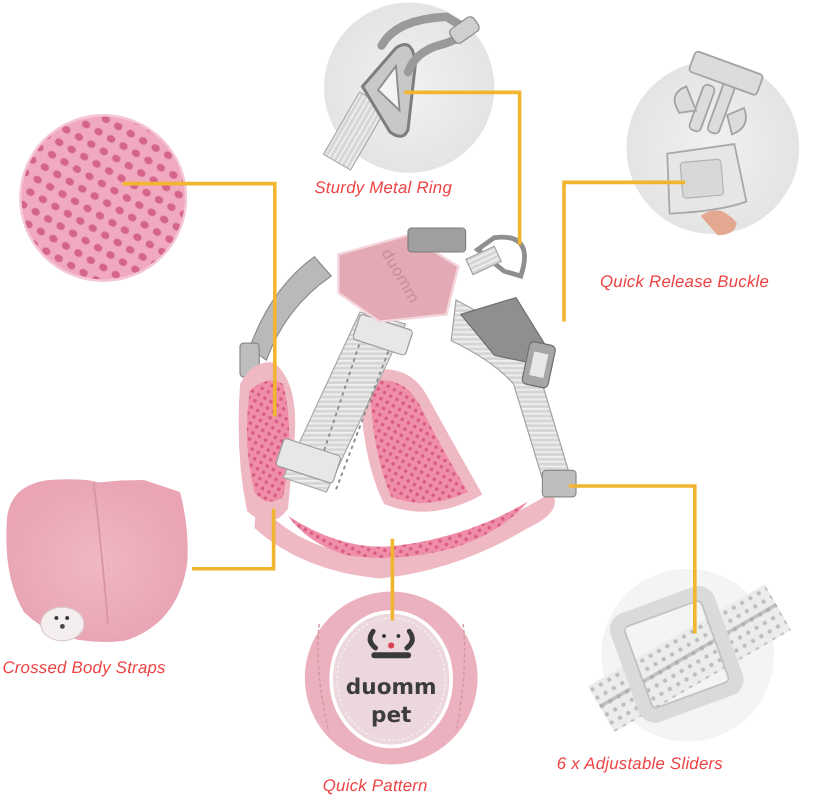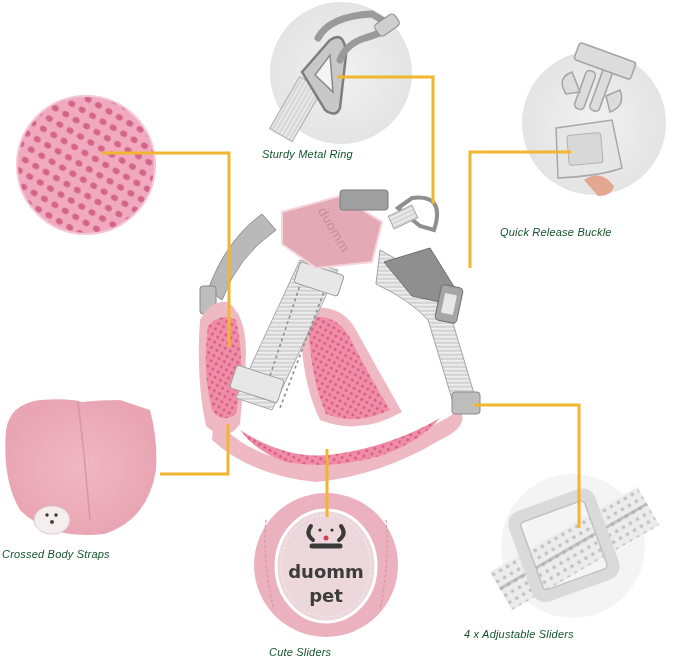--- a/index.html
+++ b/index.html
@@ -1,19 +1,19 @@
 <!DOCTYPE html>
 <html><head>
 <meta charset="utf-8">
 <style>
   html, body { margin:0; padding:0; background:#ffffff; }
   body { width:679px; height:664px; position:relative; overflow:hidden;
          font-family:"Liberation Sans", sans-serif; }
   .stage { position:absolute; left:0; top:0; width:679px; height:664px; }
-  .label { position:absolute; font-style:italic; font-size:11px; color:#14532d; white-space:nowrap;
+  .label { position:absolute; font-style:italic; font-size:14px; color:#ef4444; white-space:nowrap;
            font-family:"Liberation Sans", sans-serif; letter-spacing:0.2px; }
   svg { position:absolute; left:0; top:0; }
 </style>
 </head>
 <body>
 
 <div class="stage">
 
   <svg width="679" height="664" viewBox="0 0 679 664">
     <defs>
@@ -161,15 +161,15 @@
       <polyline points="571,152 470,152 470,268"></polyline>
       <polyline points="160,474 228,474 228,424"></polyline>
       <polyline points="327,449 327,517"></polyline>
       <polyline points="474,405 579,405 579,528"></polyline>
     </g>
   </svg>
 
   <div class="label" style="left:262px; top:148px;">Sturdy Metal Ring</div>
   <div class="label" style="left:2px; top:548px;">Crossed Body Straps</div>
   <div class="label" style="left:500px; top:226px;">Quick Release Buckle</div>
-  <div class="label" style="left:269px; top:646px;">Cute Sliders</div>
-  <div class="label" style="left:464px; top:628px;">4 x Adjustable Sliders</div>
+  <div class="label" style="left:269px; top:646px;">Quick Pattern</div>
+  <div class="label" style="left:464px; top:628px;">6 x Adjustable Sliders</div>
 </div>
 
 </body></html>

